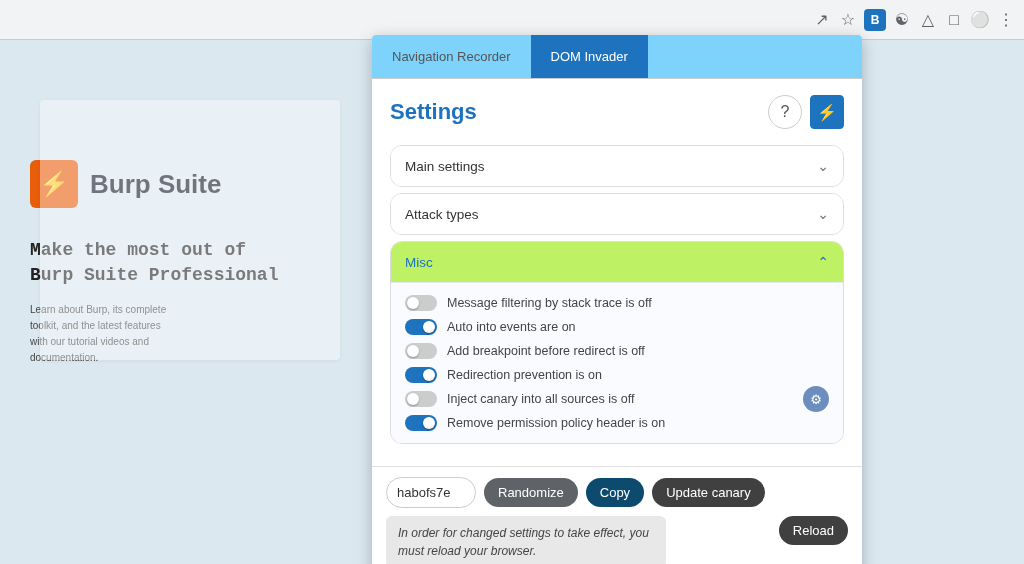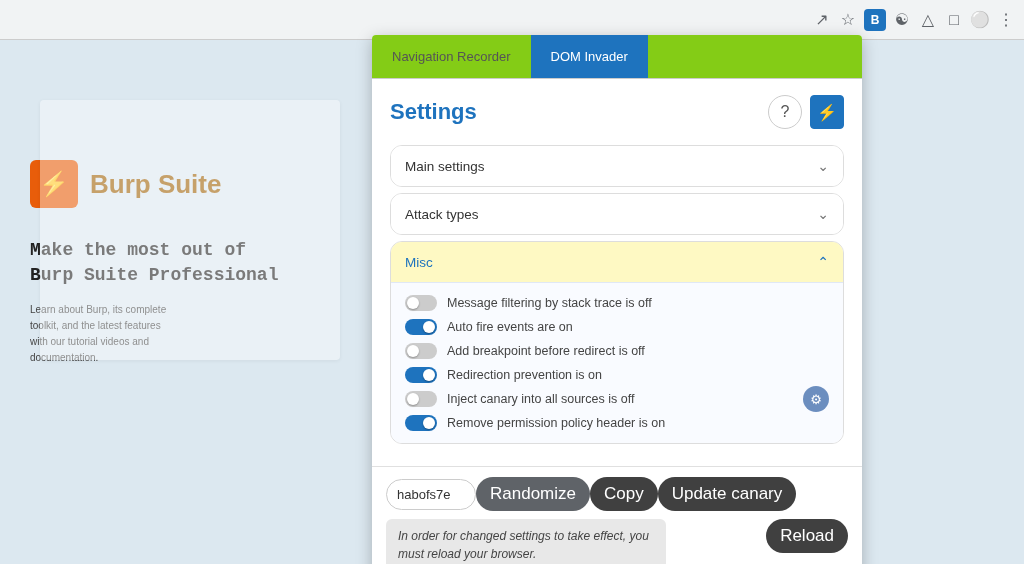--- a/index.html
+++ b/index.html
@@ -70,21 +70,21 @@
     .burp-icon-box {
       width: 48px; height: 48px;
       background: #e85d0a;
       border-radius: 6px;
       display: flex; align-items: center; justify-content: center;
       color: white; font-size: 24px; font-weight: bold;
     }
     .burp-name {
       font-size: 26px;
       font-weight: 600;
-      color: #a16207;
+      color: #0f172a;
     }
     .page-headline {
       font-size: 18px;
       font-weight: 700;
       color: #222;
       margin-bottom: 14px;
       line-height: 1.4;
       font-family: Liberation Mono, monospace;
     }
     .page-subtext {
@@ -113,21 +113,21 @@
       background: white;
       border-radius: 4px;
       box-shadow: 0 4px 16px rgba(0,0,0,0.25);
       overflow: hidden;
       z-index: 100;
     }
 
     
     .popup-tabs {
       display: flex;
-      background: #84cc16;
+      background: #7dd3fc;
       border-bottom: 1px solid #ccc;
     }
     .popup-tab {
       padding: 14px 20px;
       font-size: 13px;
       cursor: pointer;
       color: #555;
       background: transparent;
       border: none;
       outline: none;
@@ -186,21 +186,21 @@
       display: flex;
       justify-content: space-between;
       align-items: center;
       padding: 12px 14px;
       cursor: pointer;
       font-size: 13.5px;
       color: #333;
       background: white;
     }
     .accordion-header.active {
-      background: #fef9c3;
+      background: #bef264;
       color: #1e73be;
     }
     .accordion-arrow {
       font-size: 14px;
       color: #777;
     }
     .accordion-header.active .accordion-arrow {
       color: #1e73be;
     }
 
@@ -263,47 +263,47 @@
 
     
     .bottom-bar {
       padding: 10px 14px;
       border-top: 1px solid #e0e0e0;
       background: white;
     }
     .bottom-row1 {
       display: flex;
       align-items: center;
-      gap: 0;
+      gap: 8px;
       margin-bottom: 8px;
     }
     .canary-input {
       padding: 7px 10px;
       border: 1px solid #ccc;
       border-radius: 18px;
       font-size: 13px;
       color: #333;
       width: 90px;
       outline: none;
       background: white;
     }
     .btn {
       padding: 7px 14px;
       border-radius: 18px;
-      font-size: 17px;
+      font-size: 13px;
       cursor: pointer;
       border: none;
       font-weight: 500;
     }
     .btn-grey {
       background: #5f6368;
       color: white;
     }
     .btn-grey2 {
-      background: #404040;
+      background: #0c4a6e;
       color: white;
     }
     .btn-blue {
       background: #404040;
       color: white;
     }
 
     .bottom-row2 {
       display: flex;
       align-items: flex-start;
@@ -385,21 +385,21 @@
         <span class="accordion-arrow">⌃</span>
       </div>
       <div class="accordion-body">
 
         <div class="toggle-row">
           <div class="toggle off"></div>
           <span>Message filtering by stack trace is off</span>
         </div>
         <div class="toggle-row">
           <div class="toggle on"></div>
-          <span>Auto fire events are on</span>
+          <span>Auto into events are on</span>
         </div>
         <div class="toggle-row">
           <div class="toggle off"></div>
           <span>Add breakpoint before redirect is off</span>
         </div>
         <div class="toggle-row">
           <div class="toggle on"></div>
           <span>Redirection prevention is on</span>
         </div>
         <div class="toggle-row">

